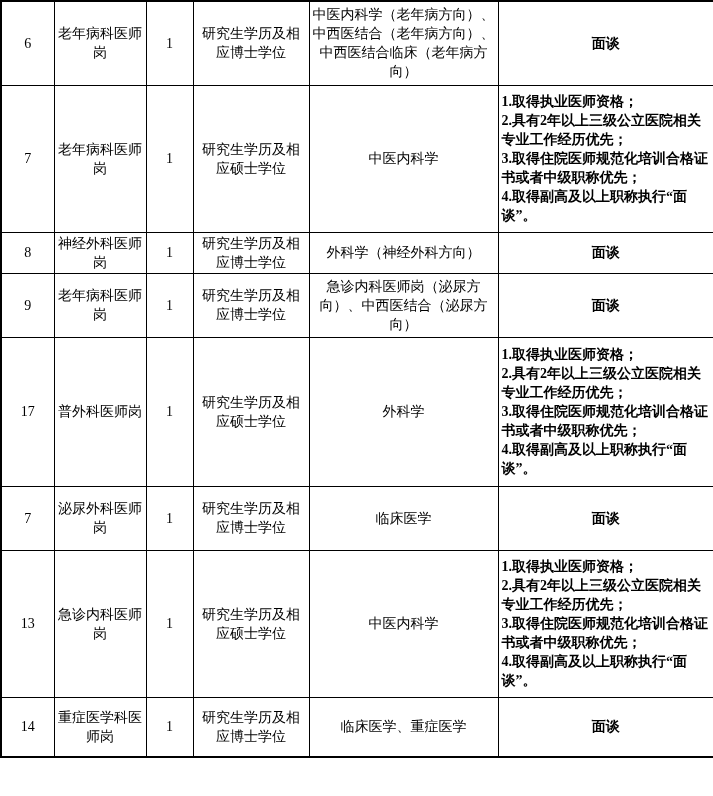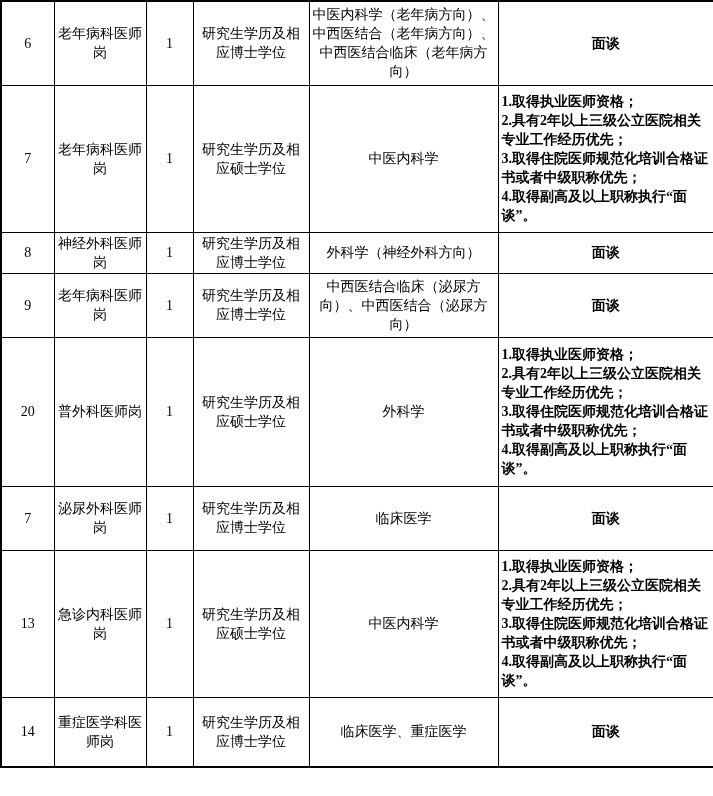--- a/index.html
+++ b/index.html
@@ -84,27 +84,27 @@
       <td class="cell-edu">研究生学历及相应博士学位</td>
       <td class="cell-major">外科学（神经外科方向）</td>
       <td class="cell-req">面谈</td>
     </tr>
 
     <tr style="height:64px">
       <td class="cell-no">9</td>
       <td class="cell-pos">老年病科医师岗</td>
       <td class="cell-count">1</td>
       <td class="cell-edu">研究生学历及相应博士学位</td>
-      <td class="cell-major">中西医结合临床（泌尿方向）、中西医结合（泌尿方向）</td>
+      <td class="cell-major">急诊内科医师岗（泌尿方向）、中西医结合（泌尿方向）</td>
       <td class="cell-req">面谈</td>
     </tr>
 
 
     <tr style="height:149px">
-      <td class="cell-no">20</td>
+      <td class="cell-no">17</td>
       <td class="cell-pos">普外科医师岗</td>
       <td class="cell-count">1</td>
       <td class="cell-edu">研究生学历及相应硕士学位</td>
       <td class="cell-major">外科学</td>
       <td class="cell-req req-list">
         <div class="req-line">1.取得执业医师资格；</div>
         <div class="req-line">2.具有2年以上三级公立医院相关专业工作经历优先；</div>
         <div class="req-line">3.取得住院医师规范化培训合格证书或者中级职称优先；</div>
         <div class="req-line">4.取得副高及以上职称执行“面谈”。</div>
       </td>
@@ -126,21 +126,21 @@
       <td class="cell-edu">研究生学历及相应硕士学位</td>
       <td class="cell-major">中医内科学</td>
       <td class="cell-req req-list">
         <div class="req-line">1.取得执业医师资格；</div>
         <div class="req-line">2.具有2年以上三级公立医院相关专业工作经历优先；</div>
         <div class="req-line">3.取得住院医师规范化培训合格证书或者中级职称优先；</div>
         <div class="req-line">4.取得副高及以上职称执行“面谈”。</div>
       </td>
     </tr>
 
-    <tr style="height:70px">
+    <tr style="height:60px">
       <td class="cell-no">14</td>
       <td class="cell-pos">重症医学科医师岗</td>
       <td class="cell-count">1</td>
       <td class="cell-edu">研究生学历及相应博士学位</td>
       <td class="cell-major">临床医学、重症医学</td>
       <td class="cell-req">面谈</td>
     </tr>
 
   </tbody>
 </table>

